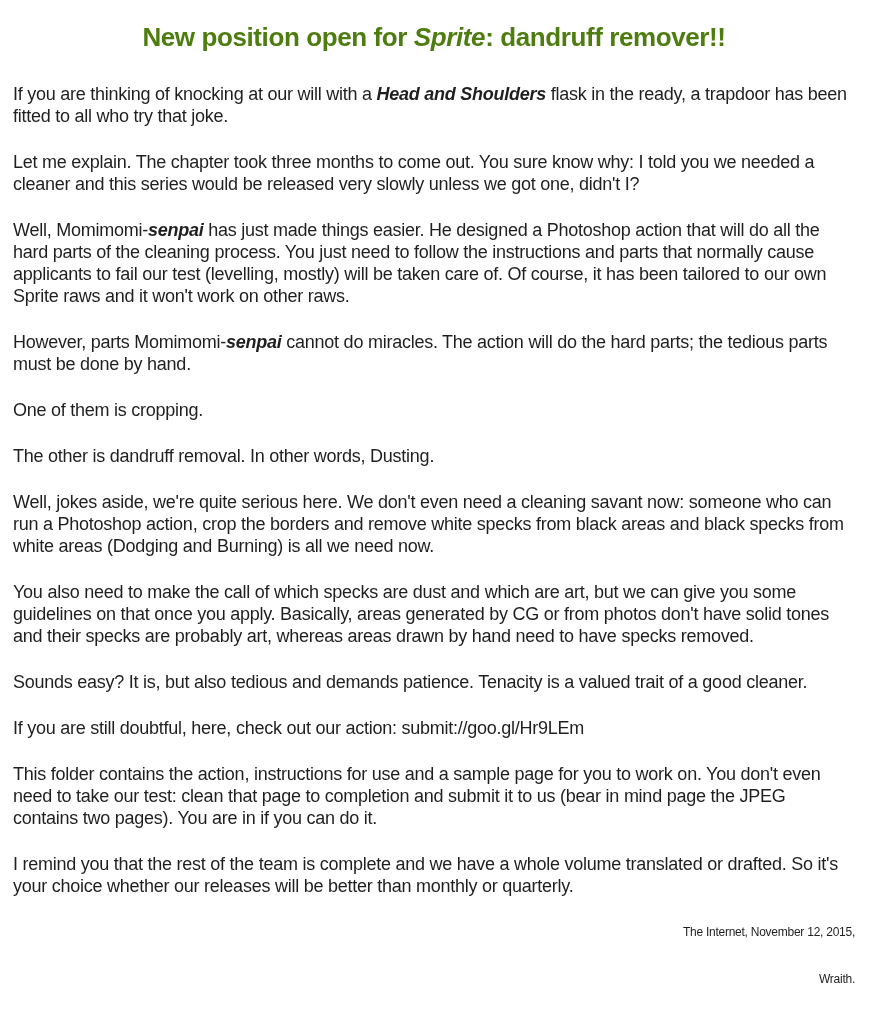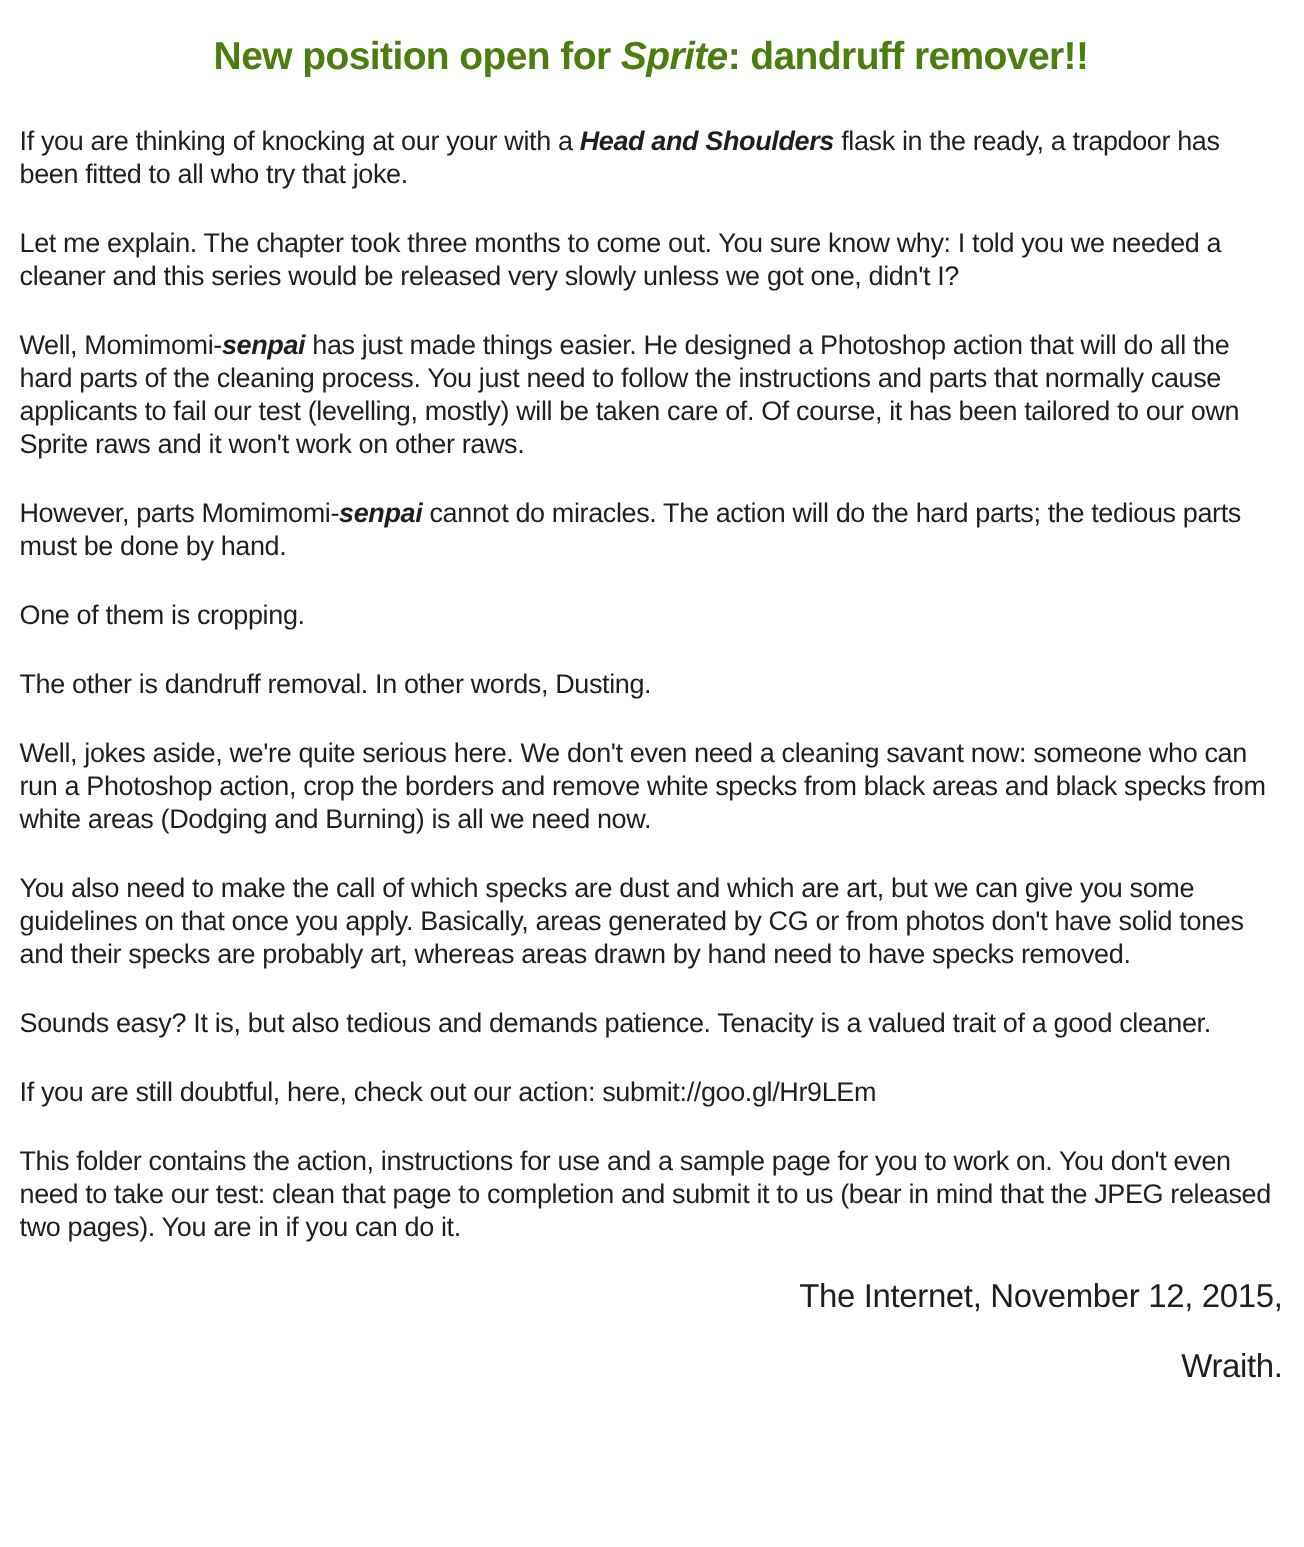--- a/index.html
+++ b/index.html
@@ -33,43 +33,44 @@
     line-height: 22px;
     letter-spacing: -0.25px;
     margin: 0 0 24px 0;
     text-align: left;
   }
   .para .italic {
     font-style: italic;
     font-weight: bold;
   }
   .closing {
-    font-size: 22px;
+    font-size: 12px;
     line-height: 22px;
     letter-spacing: -0.25px;
     text-align: right;
     margin: 0 0 25px 0;
   }
   .signature {
     margin-top: 19px;
   }
 </style>
 </head>
 <body>
 
 <div class="page">
   <h1 class="title"><span>New position open for </span><span class="italic">Sprite</span><span>: dandruff remover!!</span></h1>
   <div>
-      <p class="para"><span>If you are thinking of knocking at our your with a </span><span class="italic">Head and Shoulders</span><span> flask in the ready, a trapdoor has been fitted to all who try that joke.</span></p>
+      <p class="para"><span>If you are thinking of knocking at our will with a </span><span class="italic">Head and Shoulders</span><span> flask in the ready, a trapdoor has been fitted to all who try that joke.</span></p>
       <p class="para"><span>Let me explain. The chapter took three months to come out. You sure know why: I told you we needed a cleaner and this series would be released very slowly unless we got one, didn't I?</span></p>
       <p class="para"><span>Well, Momimomi-</span><span class="italic">senpai</span><span> has just made things easier. He designed a Photoshop action that will do all the hard parts of the cleaning process. You just need to follow the instructions and parts that normally cause applicants to fail our test (levelling, mostly) will be taken care of. Of course, it has been tailored to our own Sprite raws and it won't work on other raws.</span></p>
       <p class="para"><span>However, parts Momimomi-</span><span class="italic">senpai</span><span> cannot do miracles. The action will do the hard parts; the tedious parts must be done by hand.</span></p>
       <p class="para"><span>One of them is cropping.</span></p>
       <p class="para"><span>The other is dandruff removal. In other words, Dusting.</span></p>
       <p class="para"><span>Well, jokes aside, we're quite serious here. We don't even need a cleaning savant now: someone who can run a Photoshop action, crop the borders and remove white specks from black areas and black specks from white areas (Dodging and Burning) is all we need now.</span></p>
       <p class="para"><span>You also need to make the call of which specks are dust and which are art, but we can give you some guidelines on that once you apply. Basically, areas generated by CG or from photos don't have solid tones and their specks are probably art, whereas areas drawn by hand need to have specks removed.</span></p>
       <p class="para"><span>Sounds easy? It is, but also tedious and demands patience. Tenacity is a valued trait of a good cleaner.</span></p>
       <p class="para"><span>If you are still doubtful, here, check out our action: </span><span>submit://goo.gl/Hr9LEm</span></p>
-      <p class="para"><span>This folder contains the action, instructions for use and a sample page for you to work on. You don't even need to take our test: clean that page to completion and submit it to us (bear in mind that the JPEG released two pages). You are in if you can do it.</span></p>
+      <p class="para"><span>This folder contains the action, instructions for use and a sample page for you to work on. You don't even need to take our test: clean that page to completion and submit it to us (bear in mind page the JPEG contains two pages). You are in if you can do it.</span></p>
+      <p class="para"><span>I remind you that the rest of the team is complete and we have a whole volume translated or drafted. So it's your choice whether our releases will be better than monthly or quarterly.</span></p>
     </div>
   <p class="closing dateline">The Internet, November 12, 2015,</p>
   <p class="closing signature">Wraith.</p>
 </div>
 
 </body></html>

